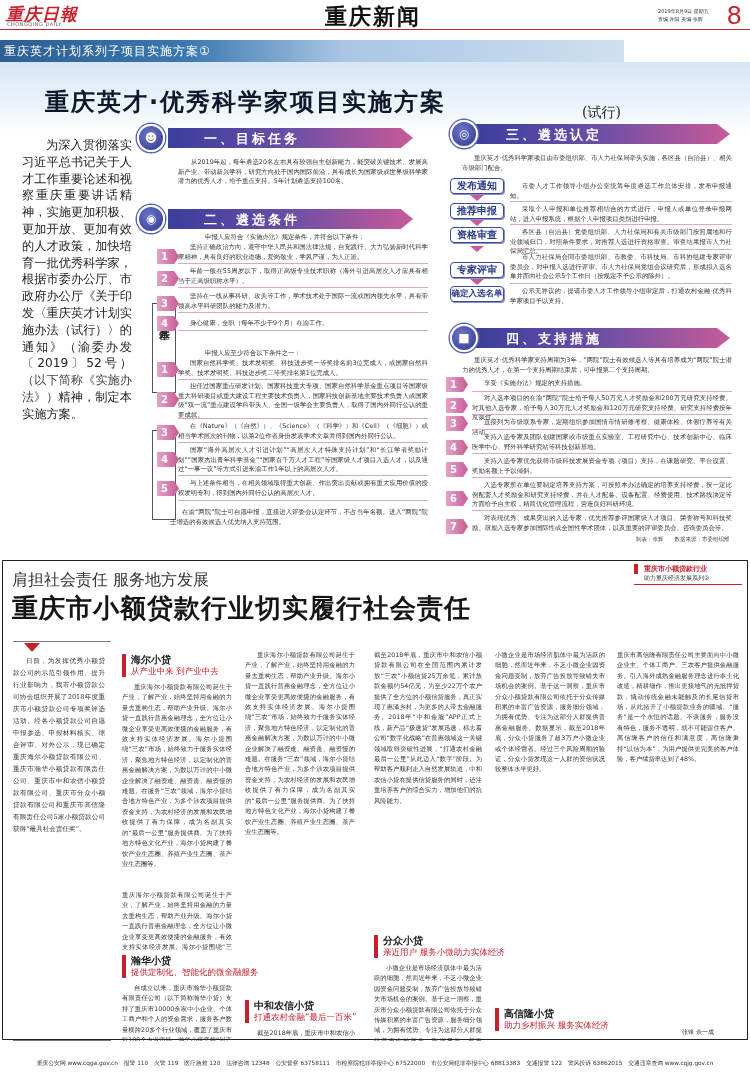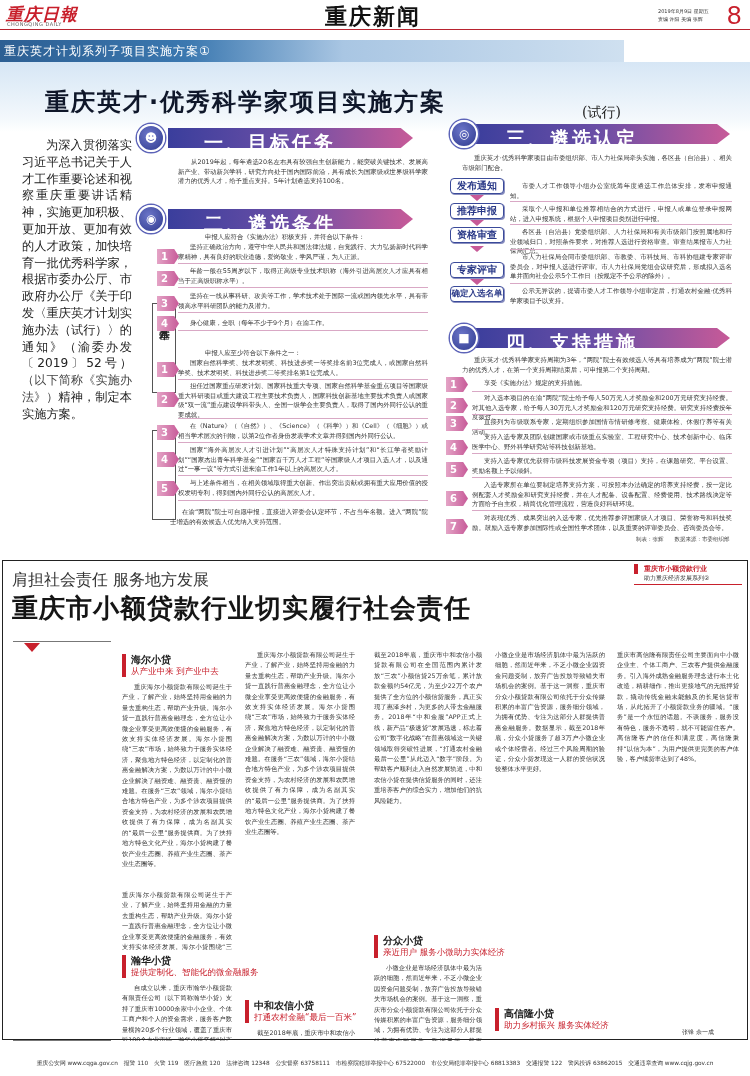--- a/index.html
+++ b/index.html
@@ -11,21 +11,21 @@
 .dateline{position:absolute;left:658px;top:7px;font-size:5px;color:#333;line-height:8px}
 .pagenum{position:absolute;left:727px;top:0px;font-size:26px;color:#c8202c;font-family:"Liberation Sans",sans-serif}
 .banner{position:absolute;left:0;top:40px;width:624px;height:22px;background:linear-gradient(90deg,#2d5f93 0%,#3b78b0 30%,#a9c6e3 55%,#cfe0f0 100%)}
 .banner-label{position:absolute;left:4px;top:3px;font-size:12px;color:#fff;letter-spacing:1px}
 .hero{position:absolute;left:0;top:62px;width:750px;height:70px;background:linear-gradient(180deg,#d6e6f5 0%,#f3f8fc 80%,#fff 100%)}
 .hero-title{position:absolute;left:45px;top:86px;font-size:24px;font-weight:bold;color:#0f172a;letter-spacing:2px}
 .hero-sub{position:absolute;left:582px;top:104px;font-size:14px;color:#222;font-family:"DejaVu Serif",serif}
 .intro{position:absolute;left:22px;top:137px;width:110px;font-size:12.2px;line-height:16.8px;color:#222;text-align:justify}
 .intro .small{font-family:"DejaVu Serif",serif;font-size:12px;color:#444}
 .secbar{position:absolute;height:20px;background:linear-gradient(90deg,#3a3e9c 0%,#6c4fa6 50%,#c75a98 100%);clip-path:polygon(0 0,95% 0,100% 50%,95% 100%,0 100%)}
-.secbar span{position:absolute;left:36px;top:2px;font-size:19px;font-weight:bold;color:#fff;letter-spacing:3px}
+.secbar span{position:absolute;left:36px;top:2px;font-size:13px;font-weight:bold;color:#fff;letter-spacing:3px}
 .seccirc{position:absolute;width:28px;height:28px;border-radius:50%;background:radial-gradient(circle at 40% 35%,#6b75c8,#2f3a8f);border:2px solid #fff;box-shadow:0 0 0 1.5px #5d64b8;color:#fff;font-size:12px;text-align:center;line-height:24px}
 .para{position:absolute;font-size:6.4px;line-height:9.5px;color:#333;text-align:justify}
 .cond-box{position:absolute;left:152px;top:303px;width:24px;height:90px;border:1px solid #555;font-size:11px;line-height:13px;text-align:center;padding-top:6px;color:#222}
 .cond-box2{position:absolute;left:152px;top:430px;width:24px;height:90px;border:1px solid #555;font-size:11px;line-height:13px;text-align:center;padding-top:6px;color:#222}
 .num{position:absolute;width:22px;height:15px;background:linear-gradient(90deg,#e4a4c6,#c75a98);clip-path:polygon(0 0,78% 0,100% 50%,78% 100%,0 100%);color:#fff;font-size:10px;font-weight:bold;padding-left:4px;line-height:15px}
 .cline{position:absolute;height:1px;background:#d9a8c5}
 .stepbtn{position:absolute;left:450px;width:54px;height:16px;border:1.5px solid #3a4a9a;border-radius:4px;background:#fff;font-size:10px;font-weight:bold;color:#2b3a88;text-align:center;line-height:13px;box-shadow:1px 1px 0 #8a8fc0}
 .steparrow{position:absolute;left:470px;width:0;height:0;border-left:7px solid transparent;border-right:7px solid transparent;border-top:6px solid #c75a98}
 .credit{position:absolute;left:636px;top:536px;font-size:5.5px;color:#444;font-family:"DejaVu Serif",serif}
 .ad{position:absolute;left:2px;top:560px;width:746px;height:480px;border:1.5px solid #222}
@@ -73,21 +73,21 @@
     <span>一、目标任务</span>
   </div>
 <div class="seccirc" style="left:137px;top:124px">☻</div>
 <div class="para" style="left:178px;top:158px;width:250px;text-indent:13px">从2019年起，每年遴选20名左右具有较强自主创新能力，能突破关键技术、发展高新产业、带动新兴学科，研究方向处于国内国际前沿，具有成长为国家级或世界级科学家潜力的优秀人才，给予重点支持。5年计划遴选支持100名。</div>
 
 <div class="secbar" style="left:168px;top:209px;width:245px">
     <span>二、遴选条件</span>
   </div>
 <div class="seccirc" style="left:137px;top:205px">◉</div>
 
-<div class="para" style="left:193px;top:233px;width:230px;text-indent:12px">申报人应符合《实施办法》积极支持，并符合以下条件：</div>
+<div class="para" style="left:193px;top:233px;width:230px;text-indent:12px">申报人应符合《实施办法》规定条件，并符合以下条件：</div>
 
 <div class="cond-box"><span style="writing-mode:vertical-rl;display:inline-block">基本条件</span></div>
 
 <div class="num" style="left:157px;top:249px">1</div>
 <div class="para" style="left:178px;top:243px;width:250px;text-indent:12px">坚持正确政治方向，遵守中华人民共和国法律法规，自觉践行、大力弘扬新时代科学家精神，具有良好的职业道德，爱岗敬业，学风严谨，为人正派。</div>
 <div class="cline" style="left:178px;top:263px;width:250px"></div>
 <div class="num" style="left:157px;top:271px">2</div>
 <div class="para" style="left:178px;top:267px;width:250px;text-indent:12px">年龄一般在55周岁以下，取得正高级专业技术职称（海外引进高层次人才应具有相当于正高级职称水平）。</div>
 <div class="cline" style="left:178px;top:287px;width:250px"></div>
 <div class="num" style="left:157px;top:296px">3</div>
@@ -175,20 +175,21 @@
 <div class="ad-sub">肩担社会责任 服务地方发展</div>
 <div class="ad-title">重庆市小额贷款行业切实履行社会责任</div>
 <div class="series">
   <div class="s1">重庆市小额贷款行业</div>
   <div class="s2">助力重庆经济发展系列②</div>
 </div>
 
 <div class="divider" style="left:13px;top:641px;width:98px"></div>
 <div class="redtri"></div>
 <div class="lead">
+  <p style="text-indent:13px">日前，为发挥优秀小额贷款公司的示范引领作用、提升行业影响力，我市小额贷款公司协会组织开展了2018年度重庆市小额贷款公司专项奖评选活动。经各小额贷款公司自愿申报参选、申报材料核实、综合评审、对外公示，现已确定重庆海尔小额贷款有限公司、重庆市瀚华小额贷款有限责任公司、重庆市中和农信小额贷款有限公司、重庆市分众小额贷款有限公司和重庆市高信隆有限责任公司5家小额贷款公司获得“最具社会责任奖”。</p>
 </div>
 <div class="divider" style="left:13px;top:1040px;width:98px"></div>
 
 <div class="subhead" style="left:122px;top:654px">
   <div class="n">海尔小贷</div>
   <div class="t">从产业中来 到产业中去</div>
 </div>
 <div class="col" style="left:122px;top:682px;width:110px;height:205px;overflow:hidden;text-indent:12px">重庆海尔小额贷款有限公司诞生于产业，了解产业，始终坚持用金融的力量去重构生态，帮助产业升级。海尔小贷一直践行普惠金融理念，全方位让小微企业享受更高效便捷的金融服务，有效支持实体经济发展。海尔小贷围绕“三农”市场，始终致力于服务实体经济，聚焦地方特色经济，以定制化的普惠金融解决方案，为数以万计的中小微企业解决了融资难、融资贵、融资慢的难题。在服务“三农”领域，海尔小贷结合地方特色产业，为多个涉农项目提供资金支持，为农村经济的发展和农民增收提供了有力保障，成为名副其实的“最后一公里”服务提供商。为了扶持地方特色文化产业，海尔小贷构建了餐饮产业生态圈、养殖产业生态圈、茶产业生态圈等。</div>
 
 <div class="subhead" style="left:122px;top:955px">

